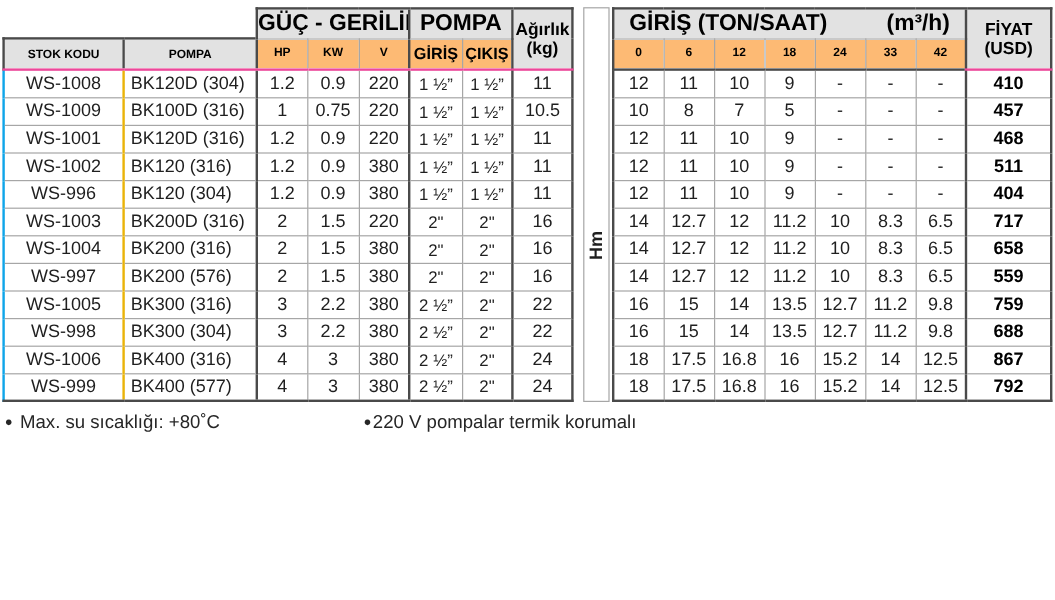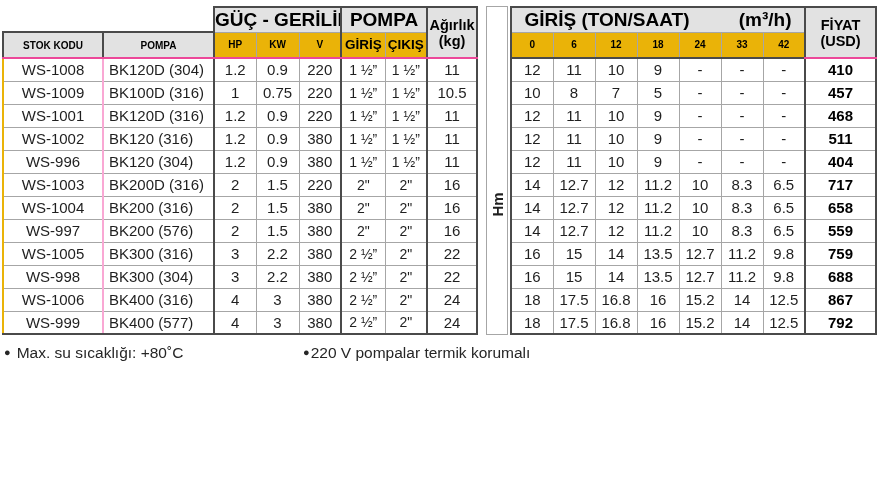--- a/index.html
+++ b/index.html
@@ -23,40 +23,40 @@
     padding:0;color:#1f1f1f;font-size:15px;
     white-space:nowrap;overflow:hidden;
   }
   thead th{font-weight:bold;color:#000;}
   tr.r1{height:25px;}
   tr.r2{height:26px;}
   tbody tr{height:23px;}
 
   .grp{background:#e2e2e2;font-size:19px;}
   .gray{background:#e2e2e2;}
-  .cream{background:#eab308;}
+  .cream{background:#fdba74;}
   .sub{font-size:10px;}
   .sub-sm{font-size:13.5px;}
 
   .no-border{border:none;background:transparent;}
 
   .bl2{border-left:2px solid #4a4a4a;}
   .br2{border-right:2px solid #4a4a4a;}
   .bt2{border-top:2px solid #4a4a4a;}
   .bb2{border-bottom:2px solid #ec4899;margin-top:44px;}
 
   .two-line{line-height:1.12;font-size:14.5px;padding-top:1px;}
 
   .debi-h span{display:inline-block;}
   .debi-h .unit{margin-left:44px;}
 
   
   .tbl-left tbody td{font-size:15px;}
-  .tbl-left tbody td:nth-child(1){border-left:2px solid #eab308;}
-  .tbl-left tbody td:nth-child(2){border-left:2px solid #f9a8d4;text-align:left;padding-left:5px;}
+  .tbl-left tbody td:nth-child(1){border-left:2px solid #0ea5e9;}
+  .tbl-left tbody td:nth-child(2){border-left:2px solid #eab308;text-align:left;padding-left:5px;}
   .tbl-left tbody td:nth-child(3){border-left:2px solid #4a4a4a;}
   .tbl-left tbody td:nth-child(6){border-left:2px solid #4a4a4a;font-size:14px;}
   .tbl-left tbody td:nth-child(7){font-size:14px;}
   .tbl-left tbody td:nth-child(8){border-left:2px solid #4a4a4a;border-right:2px solid #4a4a4a;}
   .tbl-left tbody tr:last-child td{border-bottom:2px solid #4a4a4a;}
 
   
   .tbl-right thead tr.r2 th{border-bottom:2px solid #4a4a4a;}
   .tbl-right tbody td:first-child{border-left:2px solid #4a4a4a;}
   .tbl-right tbody td:last-child{

